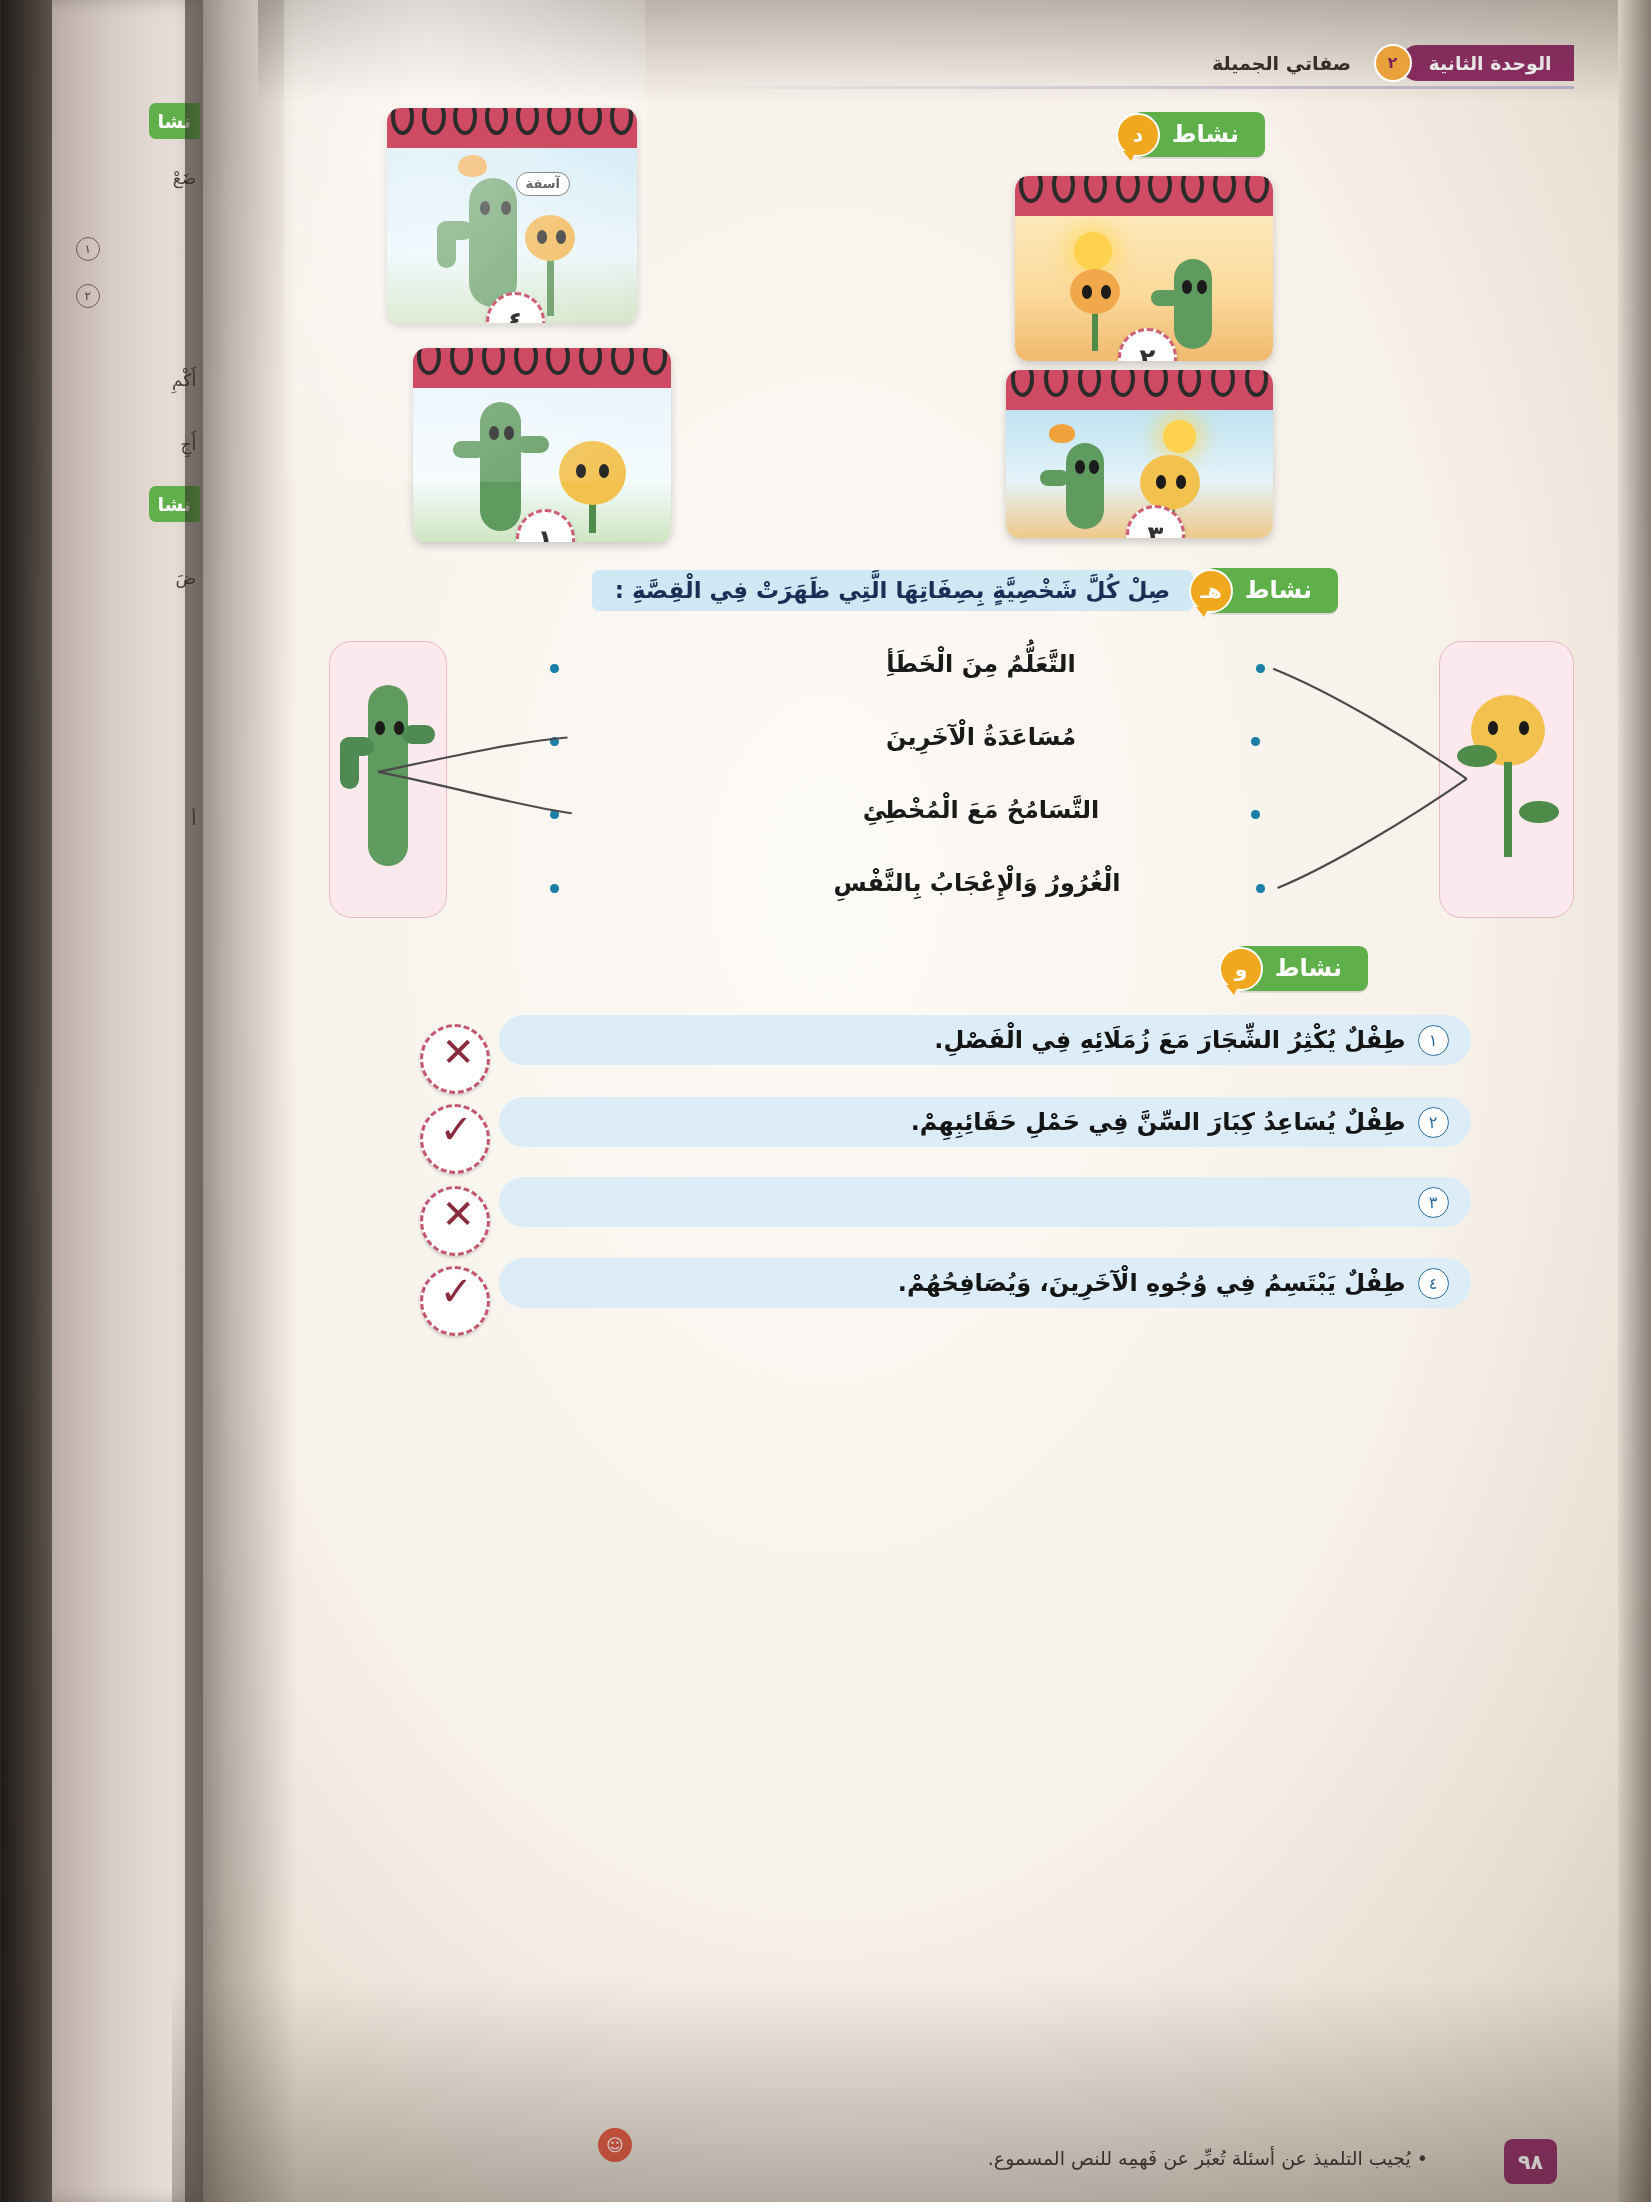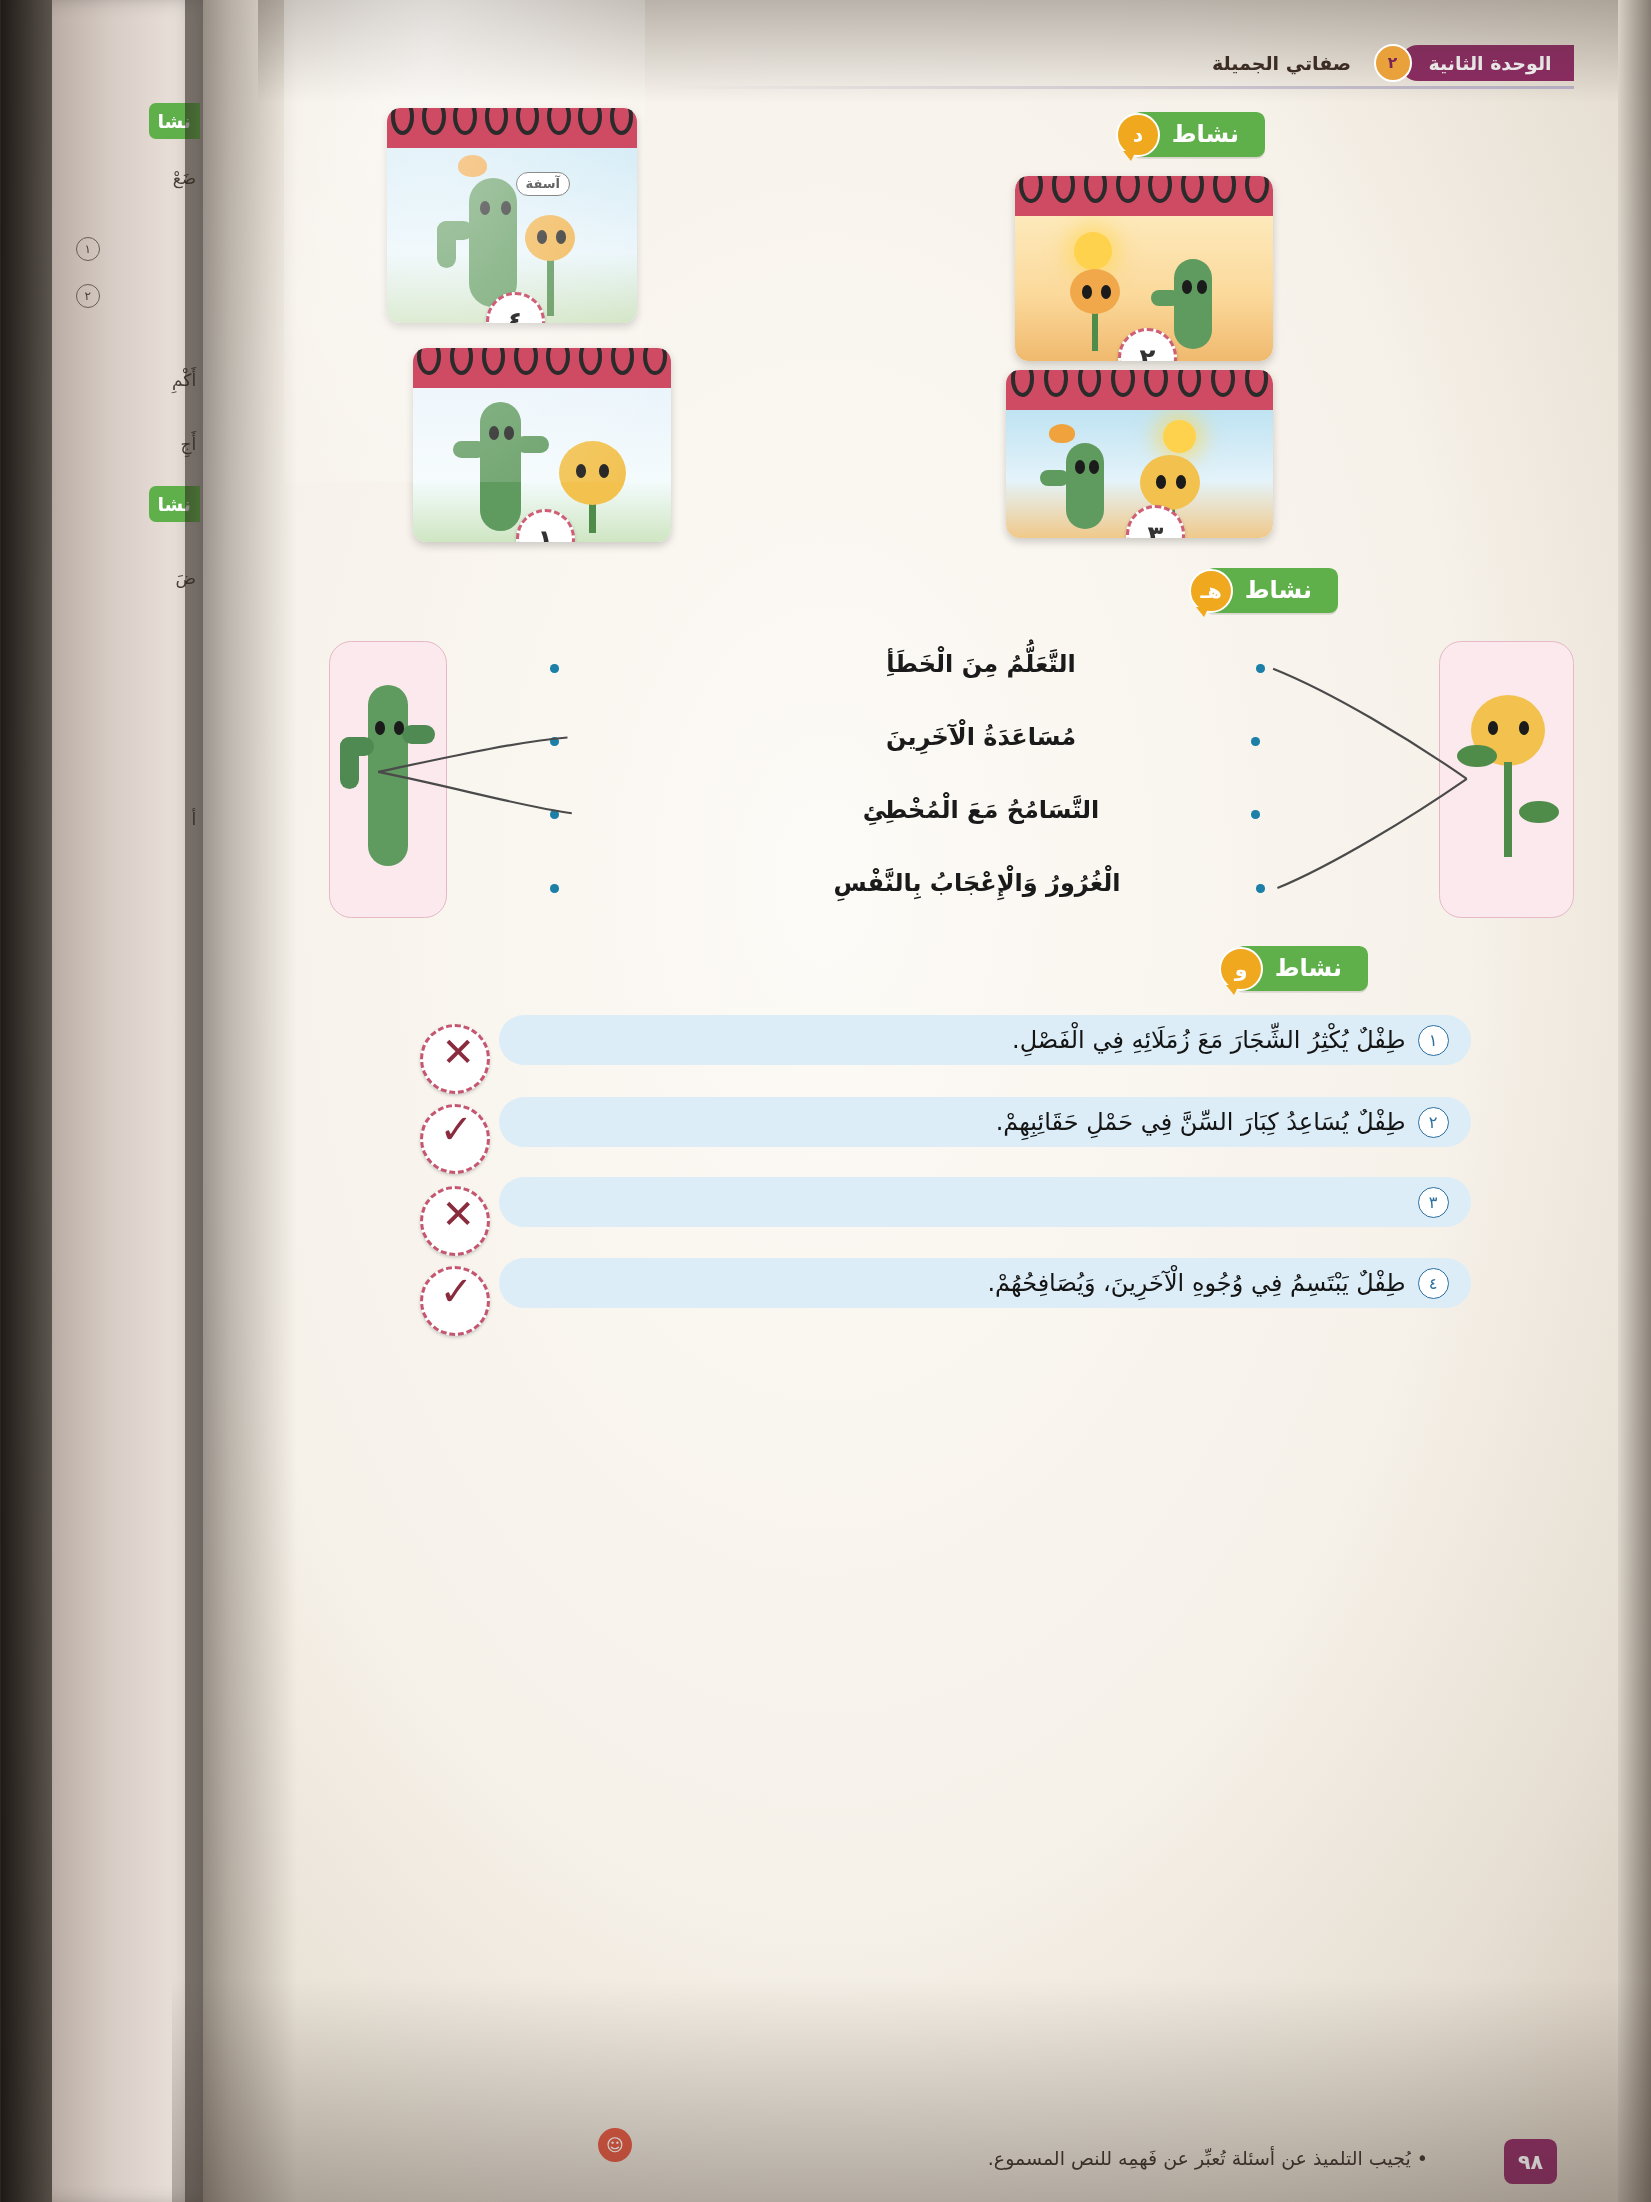--- a/index.html
+++ b/index.html
@@ -159,21 +159,21 @@
     position:absolute; right:155px; height:50px; width:972px;
     background:#dcedf7; border-radius:26px;
     display:flex; align-items:center; justify-content:flex-start;
     padding:0 22.4px; box-sizing:border-box;
   }
   .stmt .idx {
     width:29px;height:29px;border-radius:50%;border:1.7px solid #2b6fa0;color:#2b6fa0;
     font-size:16.3px; display:flex;align-items:center;justify-content:center; flex:0 0 auto;
     margin-left:12px; background:#fff;
   }
-  .stmt .txt { font-size:24px; font-weight:normal; color:#141414; white-space:nowrap; }
+  .stmt .txt { font-size:24px; font-weight:bold; color:#141414; white-space:nowrap; }
   .ans-circle {
     position:absolute; width:64px;height:64px;border-radius:50%;
     background:#fff; border:3.4px dashed #c4566f;
     box-shadow:0 1.7px 3.4px rgba(0,0,0,0.18);
   }
   .mark { position:absolute; font-size:40px; color:#8a2b3e; font-weight:bold; }
 
   
   .footer-note {
     position:absolute; right:198px; bottom:34px; width:1032px; text-align:right;
@@ -348,20 +348,21 @@
           <div class="ring"></div>
       </div>
       <div class="num-badge" style="left:120px; bottom:-26px;">٣</div>
     </div>
 
     <div class="activity" style="right:288px; top:568px;">
       <div class="act-tag">
         <span>نشاط</span>
         <span class="letter">هـ</span>
       </div>
+      <div class="act-text">صِلْ كُلَّ شَخْصِيَّةٍ بِصِفَاتِهَا الَّتِي ظَهَرَتْ فِي الْقِصَّةِ :</div>
     </div>
 
     <div class="side-box" style="right:1179px; top:641px; width:116px; height:275px;">
       <div class="cactus" style="position:absolute; left:38px; top:43px; width:40px; height:181px;"></div>
       <div class="cactus dark" style="position:absolute; left:10.3px; top:95px; width:34px; height:19px;"></div>
       <div class="cactus dark" style="position:absolute; left:10.3px; top:95px; width:19px; height:52px;"></div>
       <div class="cactus dark" style="position:absolute; left:72px; top:83px; width:33px; height:19px;"></div>
       <div class="eye" style="left:45px; top:79px;"></div>
       <div class="eye" style="left:64px; top:79px;"></div>
     </div>

